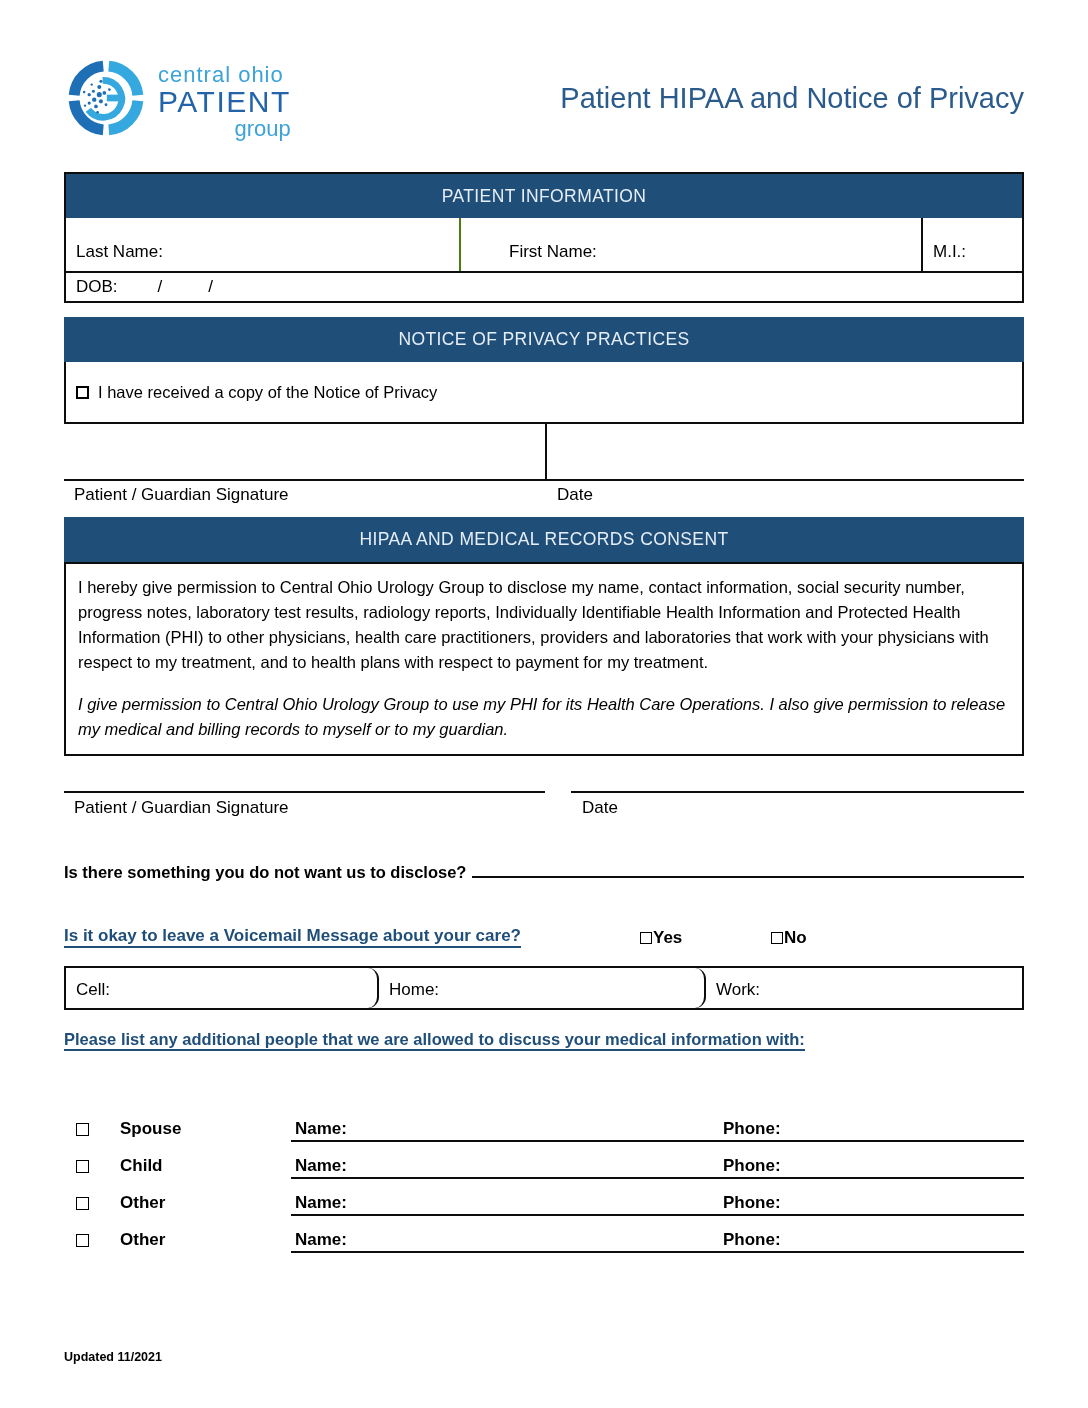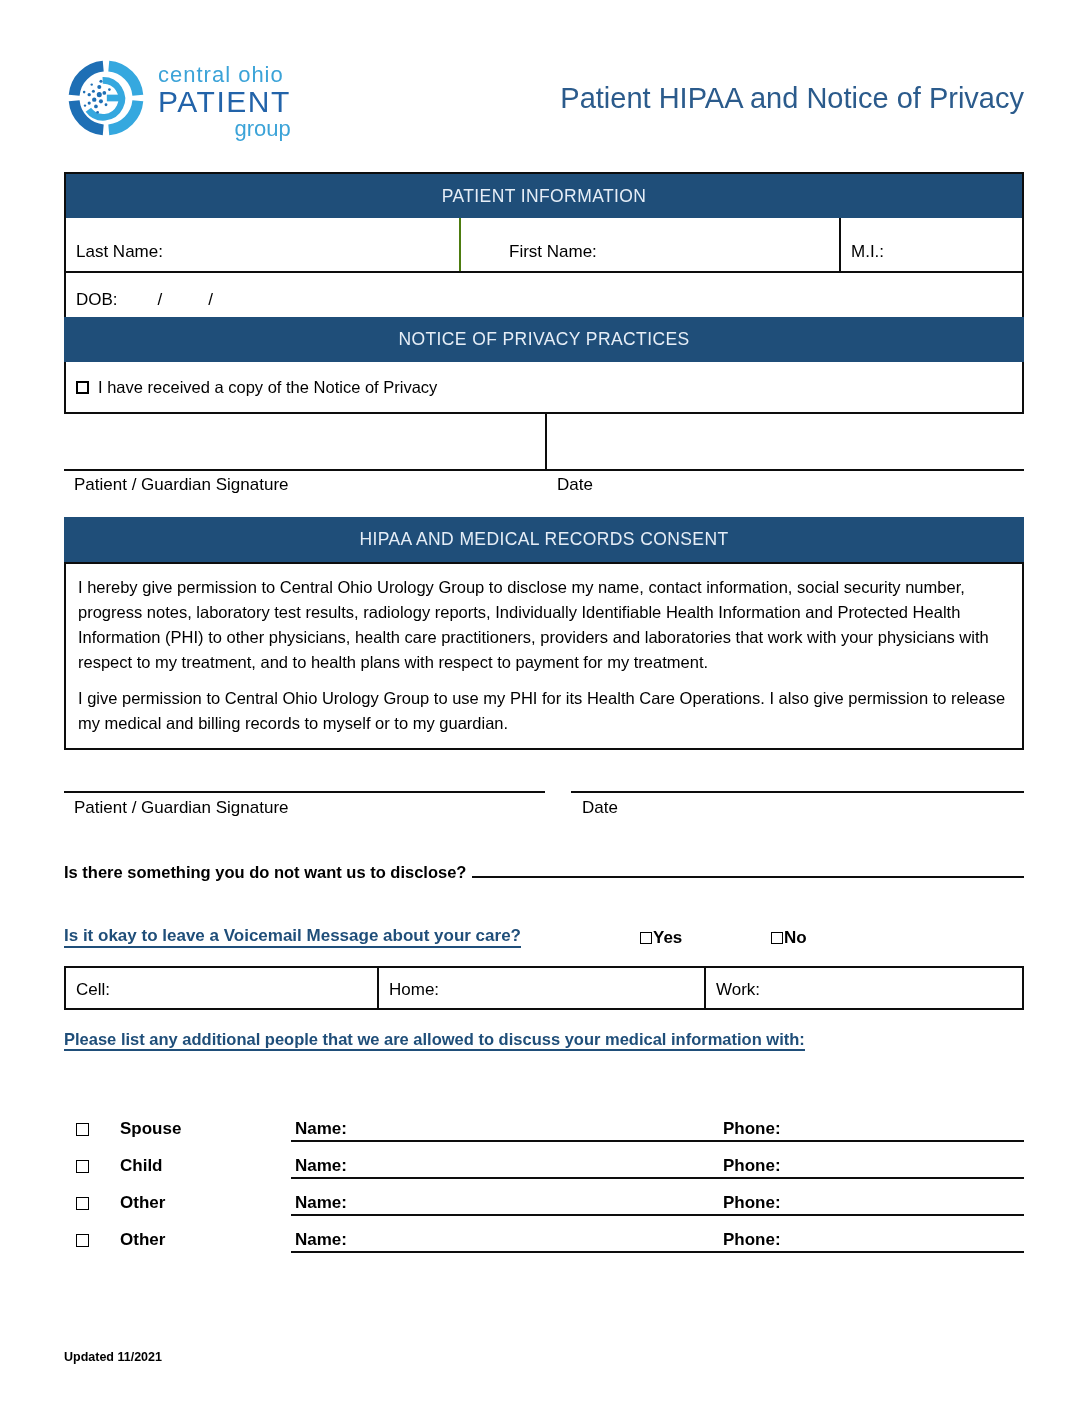--- a/index.html
+++ b/index.html
@@ -29,42 +29,42 @@
     display:flex; align-items:center; justify-content:center;
     font-size:17.5px; letter-spacing:0.4px;
   }
 
   
   .pi-table { top:172px; border:2px solid #0d0d0d; }
   .pi-bar { height:44px; }
   .pi-row1 { display:flex; height:55px; border-bottom:2px solid #0d0d0d; }
   .pi-cell { display:flex; align-items:flex-end; padding:0 0 9px 10px; font-size:17px; }
   .cell-last  { width:395px; border-right:2px solid #4d7c0f; }
-  .cell-first { width:380px; border-right:2px solid #0d0d0d;padding-left:48px; }
+  .cell-first { width:462px; border-right:2px solid #0d0d0d;padding-left:48px; }
   .cell-mi    { flex:1; }
-  .pi-row2 { display:flex; align-items:center; height:44px; padding:18px 0 8px 10px; font-size:17px; }
+  .pi-row2 { display:flex; align-items:flex-start; height:28px; padding:4px 0 8px 10px; font-size:17px; }
   .slash1 { margin-left:40px; } .slash2 { margin-left:46px; }
 
   
   .nopp { top:317px; }
   .nopp-bar { height:45px; }
-  .nopp-check { height:52px; border:2px solid #0d0d0d; border-top:none; display:flex; align-items:center; padding-left:10px; font-size:16.5px; }
+  .nopp-check { height:62px; border:2px solid #0d0d0d; border-top:none; display:flex; align-items:center; padding-left:10px; font-size:16.5px; }
   .cb { display:inline-block; width:13px; height:13px; border:2px solid #000; background:#fff; flex:none; }
   .nopp-check .cb { margin-right:9px; }
   .sig-area { position:relative; height:57px; border-bottom:2px solid #0d0d0d; }
   .sig-divider { position:absolute; left:481px; top:0; bottom:0; width:2px; background:#0d0d0d; }
   .sig-labels { position:relative; height:26px; padding-top:4px; font-size:17px; }
   .sig-label-date { position:absolute; left:493px; top:4px; }
   .sig-label-sig { position:absolute; left:10px; top:4px; }
 
   
   .hipaa-bar { top:517px; height:45px; }
   .consent-box { top:562px; min-height:180px; border:2px solid #0d0d0d; padding:11px 14px 12px 12px; }
   .consent-box p { font-size:16.5px; line-height:25px; }
-  .consent-box p + p { margin-top:11px; }
+  .consent-box p + p { margin-top:17px;font-style:italic; }
 
   
   .sig2-lines { top:791px; height:2px; }
   .sig2-l1 { position:absolute; left:0; top:0; width:481px; height:2px; background:#0d0d0d; }
   .sig2-l2 { position:absolute; left:507px; top:0; right:0; height:2px; background:#0d0d0d; }
   .sig2-labels { top:796px; height:24px; position:absolute; font-size:17px; }
   .sig2-label-sig { position:absolute; left:10px; top:2px; }
   .sig2-label-date { position:absolute; left:518px; top:2px; }
 
   
@@ -74,21 +74,21 @@
 
   
   .voicemail { top:926px; height:28px; position:absolute; }
   .q-blue { color:#1F4E79; font-weight:bold; font-size:17px; border-bottom:2.5px solid #1F4E79; padding-bottom:1px; white-space:nowrap; }
   .vm-opt { position:absolute; top:2px; display:flex; align-items:center; font-weight:bold; font-size:17px; }
   .vm-opt .cb { width:12px; height:12px; border-width:1.5px; margin-right:1px; }
   .vm-yes { left:576px; } .vm-no { left:707px; }
 
   
   .phone-table { top:966px; height:44px; display:flex; border:2px solid #0d0d0d; }
-  .ph-cell { display:flex; align-items:flex-end; padding:0 0 8px 10px; font-size:17px; }
+  .ph-cell { display:flex; align-items:flex-end; padding:0 0 8px 10px; font-size:17px;border-radius:11px; }
   .ph-cell1 { width:313px; border-right:2px solid #0d0d0d; }
   .ph-cell2 { width:327px; border-right:2px solid #0d0d0d; }
   .ph-cell3 { flex:1; }
 
   
   .people-heading { top:1030px; }
   .people-heading .q-blue { font-size:16.5px; }
   .people-rows { top:1108px; }
   .prow { position:relative; height:37px; }
   .prow .underline { position:absolute; left:227px; right:0; bottom:3px; border-bottom:2px solid #0d0d0d; }

